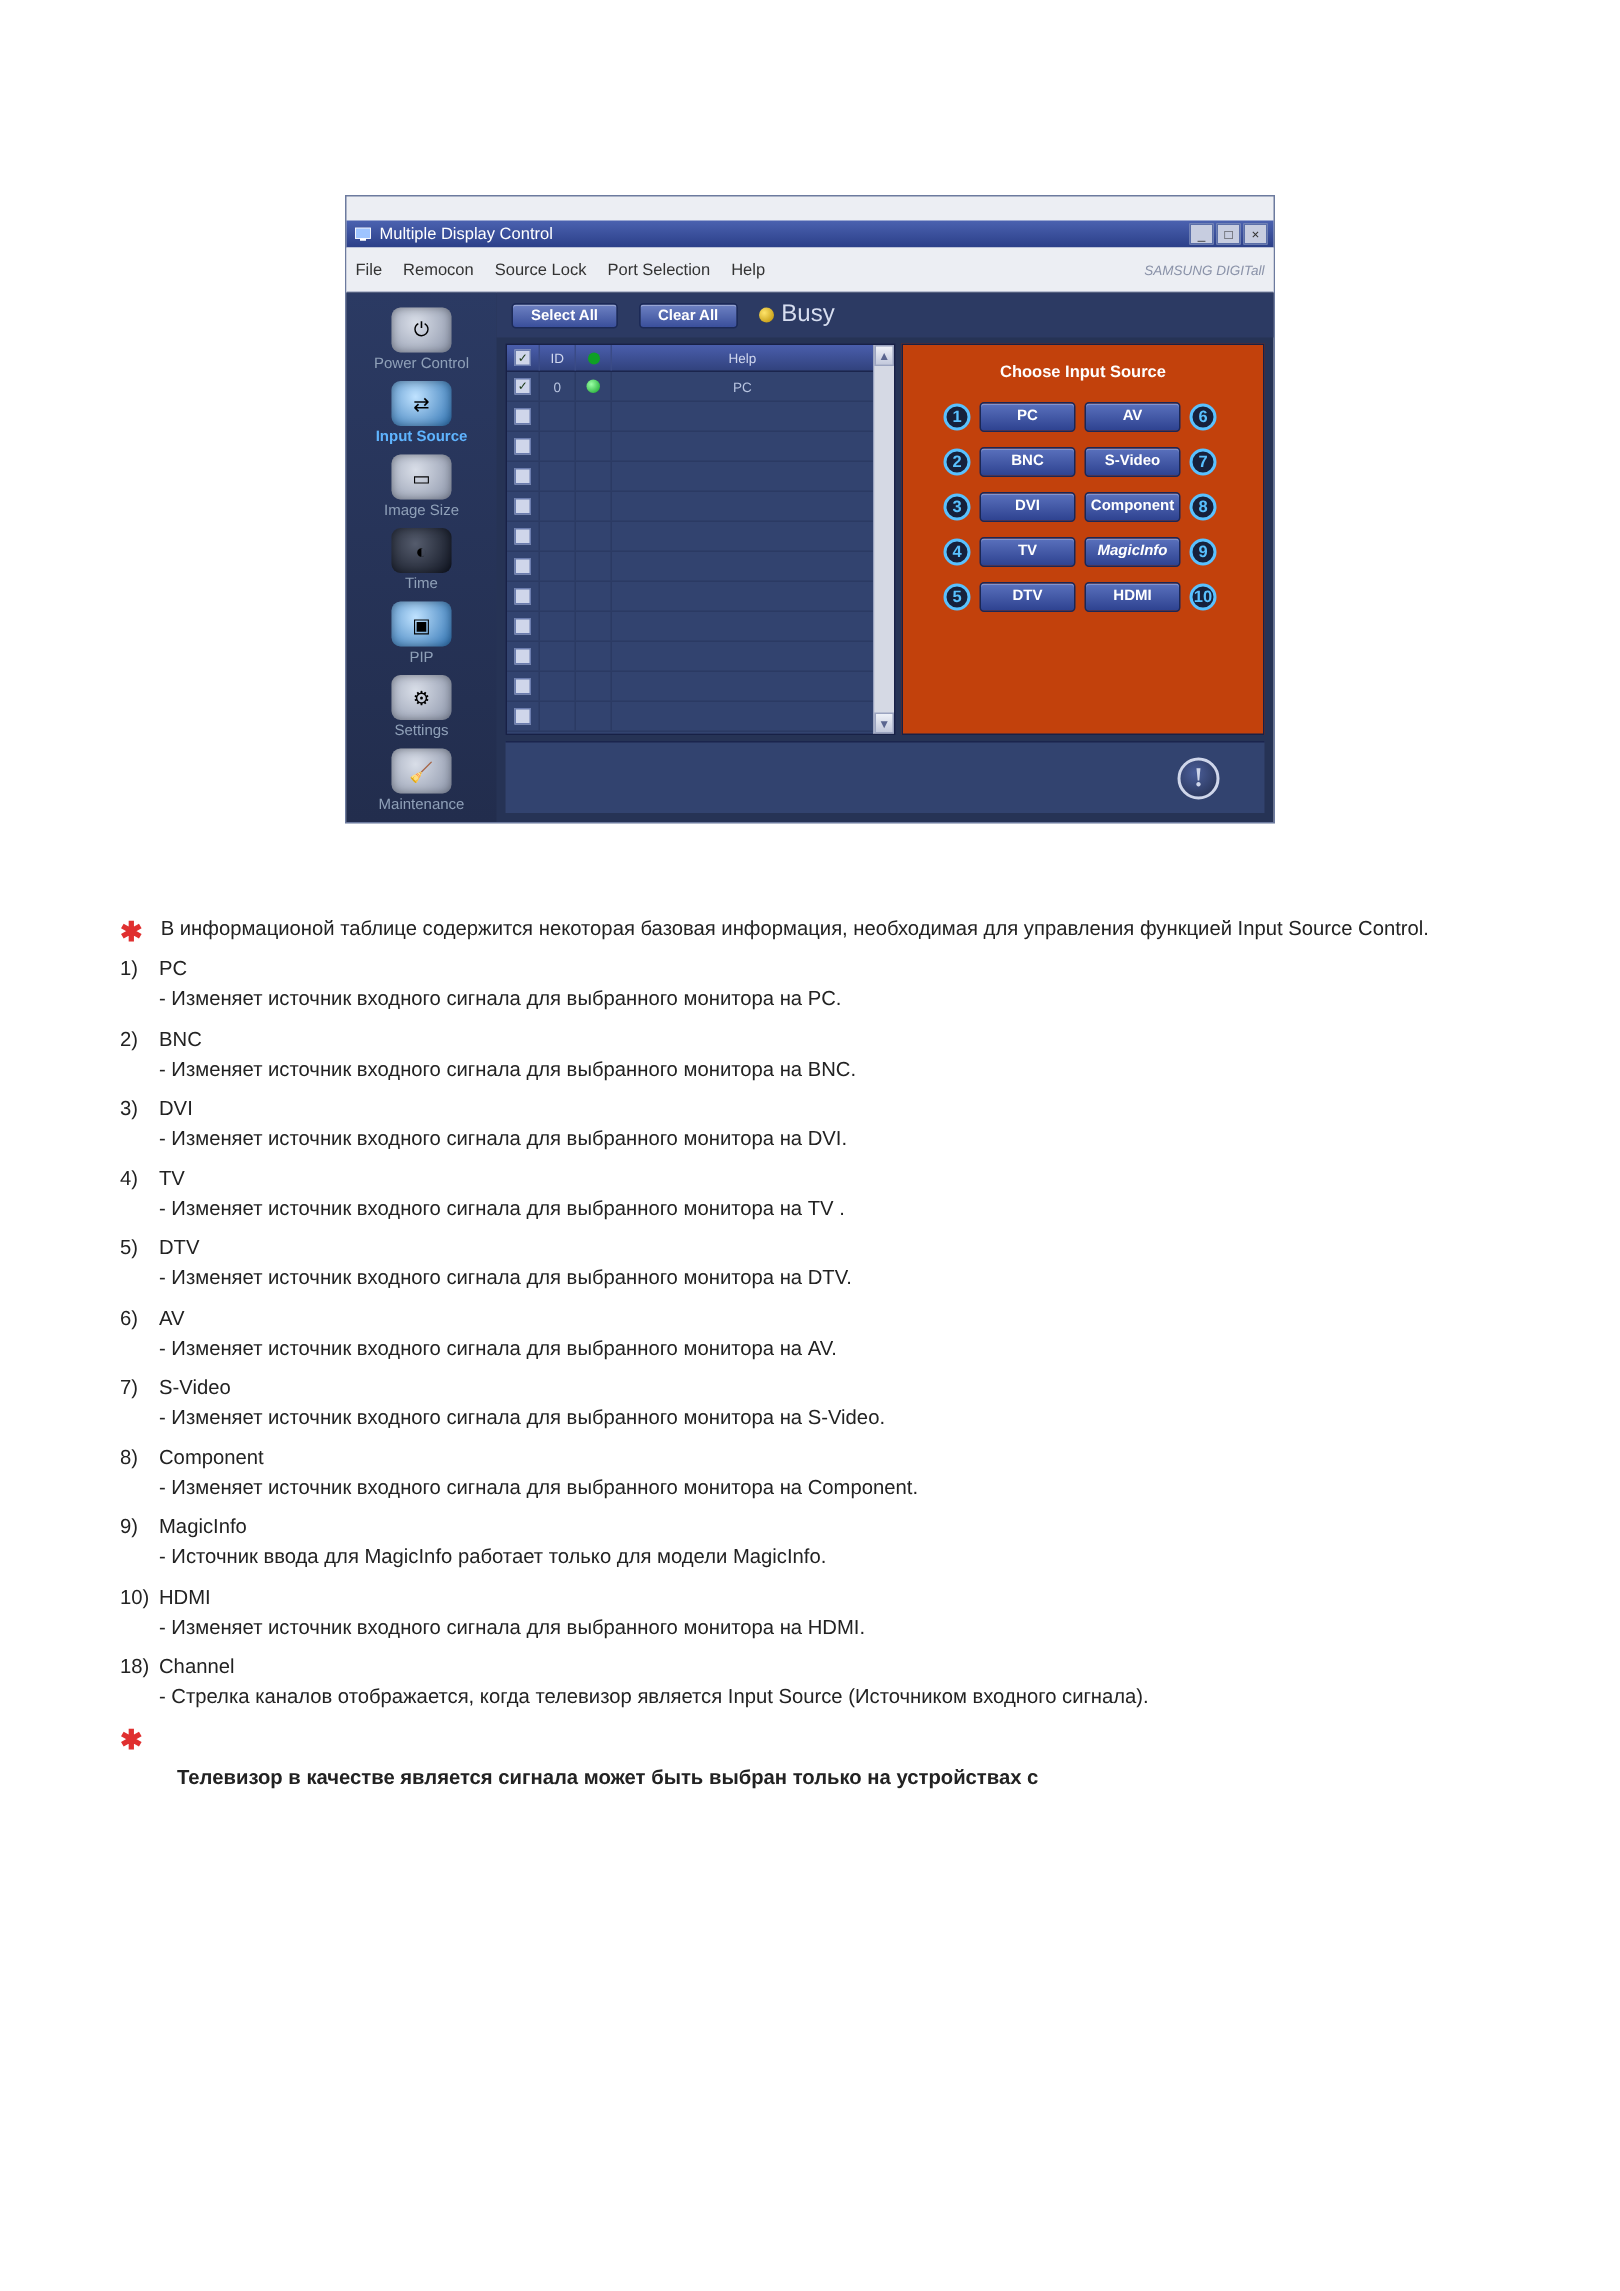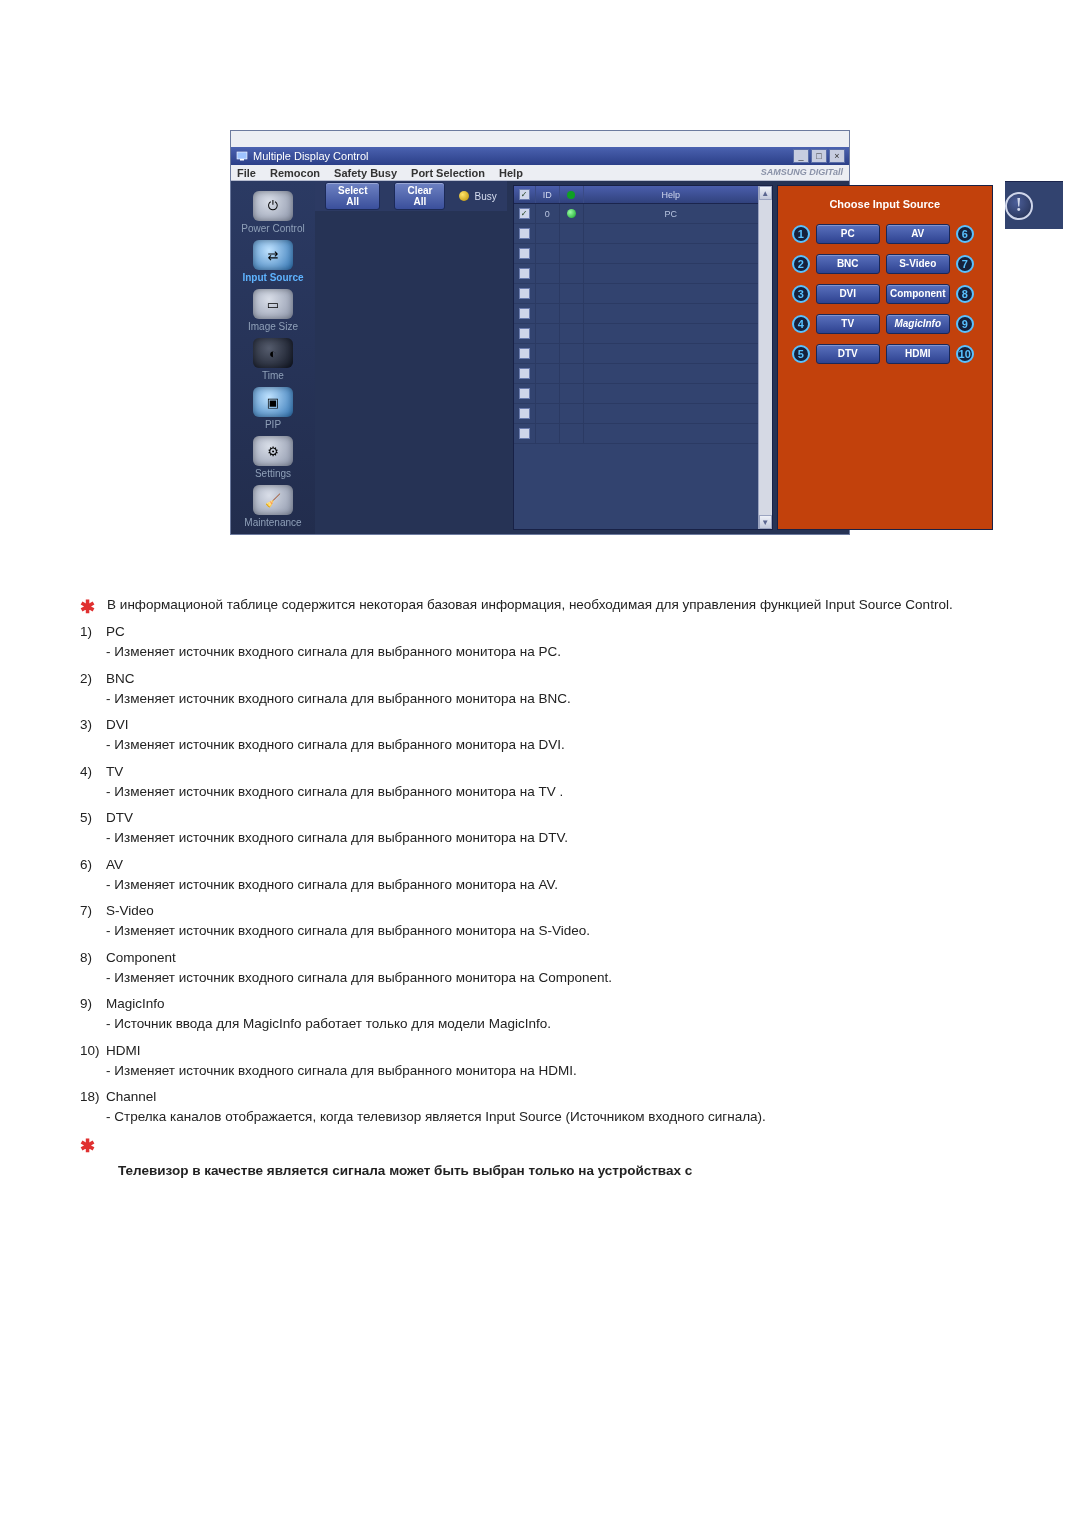--- a/index.html
+++ b/index.html
@@ -21,37 +21,37 @@
     font-size: 11px;
     padding: 2px 4px;
     height: 18px;
     margin-top: 16px;
   }
   .titlebar .icon { width:14px; height:14px; margin-right:4px; display:inline-flex; align-items:center; justify-content:center;}
   .titlebar .spacer { flex:1; }
   .winbtns { display:flex; gap:2px; }
   .winbtn { width:16px; height:14px; background:#c7cde0; border:1px solid #5a6ea8; display:flex; align-items:center; justify-content:center; font-size:9px; color:#333; }
 
-  .menubar { background:#eceef3; border-bottom:1px solid #b7bdd0; display:flex; align-items:flex-start; padding:2px 6px; height:16px; font-size:11px; color:#333;font-weight:bold; }
+  .menubar { background:#eceef3; border-bottom:1px solid #b7bdd0; display:flex; align-items:center; padding:2px 6px; height:30px; font-size:11px; color:#333; }
   .menubar .mitem { margin-right:14px; }
   .menubar .brand { margin-left:auto; font-style:italic; font-size:9px; color:#8a92a8; }
 
   .app-body { display:flex; background:#263355;}
   .sidebar { width:100px; background:linear-gradient(#2b3a63, #222d4d); padding:10px 0 6px; display:flex; flex-direction:column; align-items:center; gap:6px; }
   .sideitem { width:84px; text-align:center; }
   .sideicon { width:40px; height:30px; margin:0 auto 2px; border-radius:6px; background:radial-gradient(circle at 40% 35%, #d9dee8, #8a93a8); box-shadow:inset 0 0 6px rgba(0,0,0,0.35); display:flex; align-items:center; justify-content:center; font-size:13px;}
   .sideicon.blue { background:radial-gradient(circle at 40% 35%, #bfe2ff, #2a6fb0); }
   .sideicon.dark { background:radial-gradient(circle at 40% 35%, #555c6d, #0e1320); }
   .sidelabel { font-size:10px; color:#8fa0b8; }
   .sidelabel.sel { color:#5fb4ff; font-weight:bold; }
 
-  .main { flex:1; display:flex; }
+  .main { flex:1; display:flex; flex-direction:column; }
   .toolbar { background:#2c3a63; padding:7px 10px; display:flex; align-items:center; gap:14px; height:30px; }
   .btn { background:linear-gradient(#6e82c3, #3a4f9b); color:#fff; border:1px solid #1c2a57; border-radius:3px; padding:2px 12px; font-size:10px; font-weight:bold; box-shadow:inset 0 1px 0 rgba(255,255,255,0.3); }
-  .busy { display:flex; align-items:center; gap:5px; color:#d7def0; font-size:10px; }
+  .busy { display:flex; align-items:center; gap:5px; color:#d7def0; font-size:16px; }
   .busydot { width:10px; height:10px; border-radius:50%; background:radial-gradient(circle at 35% 35%, #ffe46a, #b88c00);}
 
   .content-row { display:flex; flex:1; }
   .listpane { width:260px; background:#2e3c67; border:1px solid #182146; margin:4px 4px 4px 6px; display:flex;}
   .tablewrap { flex:1; background:#32436f; overflow:hidden; }
   .thead { display:flex; background:linear-gradient(#4a5eac, #31427d); color:#d0d7ee; font-size:9px; height:18px; align-items:center; border-bottom:1px solid #1b254d;}
   .tcheck, .tid, .tstat { border-right:1px solid #3a4b86; height:100%; display:flex; align-items:center; justify-content:center;}
   .tcheck{width:22px;} .tid{width:24px;} .tstat{width:24px;}
   .tinput { flex:1; text-align:center; }
   .trow { display:flex; height:20px; border-bottom:1px solid #2b3a63; align-items:center; color:#b8c4e0; font-size:9px;}
@@ -100,21 +100,21 @@
       <div class="winbtns">
         <div class="winbtn">_</div>
         <div class="winbtn">□</div>
         <div class="winbtn">×</div>
       </div>
     </div>
 
     <div class="menubar">
       <span class="mitem">File</span>
       <span class="mitem">Remocon</span>
-      <span class="mitem">Safety Busy</span>
+      <span class="mitem">Source Lock</span>
       <span class="mitem">Port Selection</span>
       <span class="mitem">Help</span>
       <span class="brand">SAMSUNG DIGITall</span>
     </div>
 
     <div class="app-body">
       <div class="sidebar">
         <div class="sideitem">
             <div class="sideicon">⏻</div>
             <div class="sidelabel">Power Control</div>

